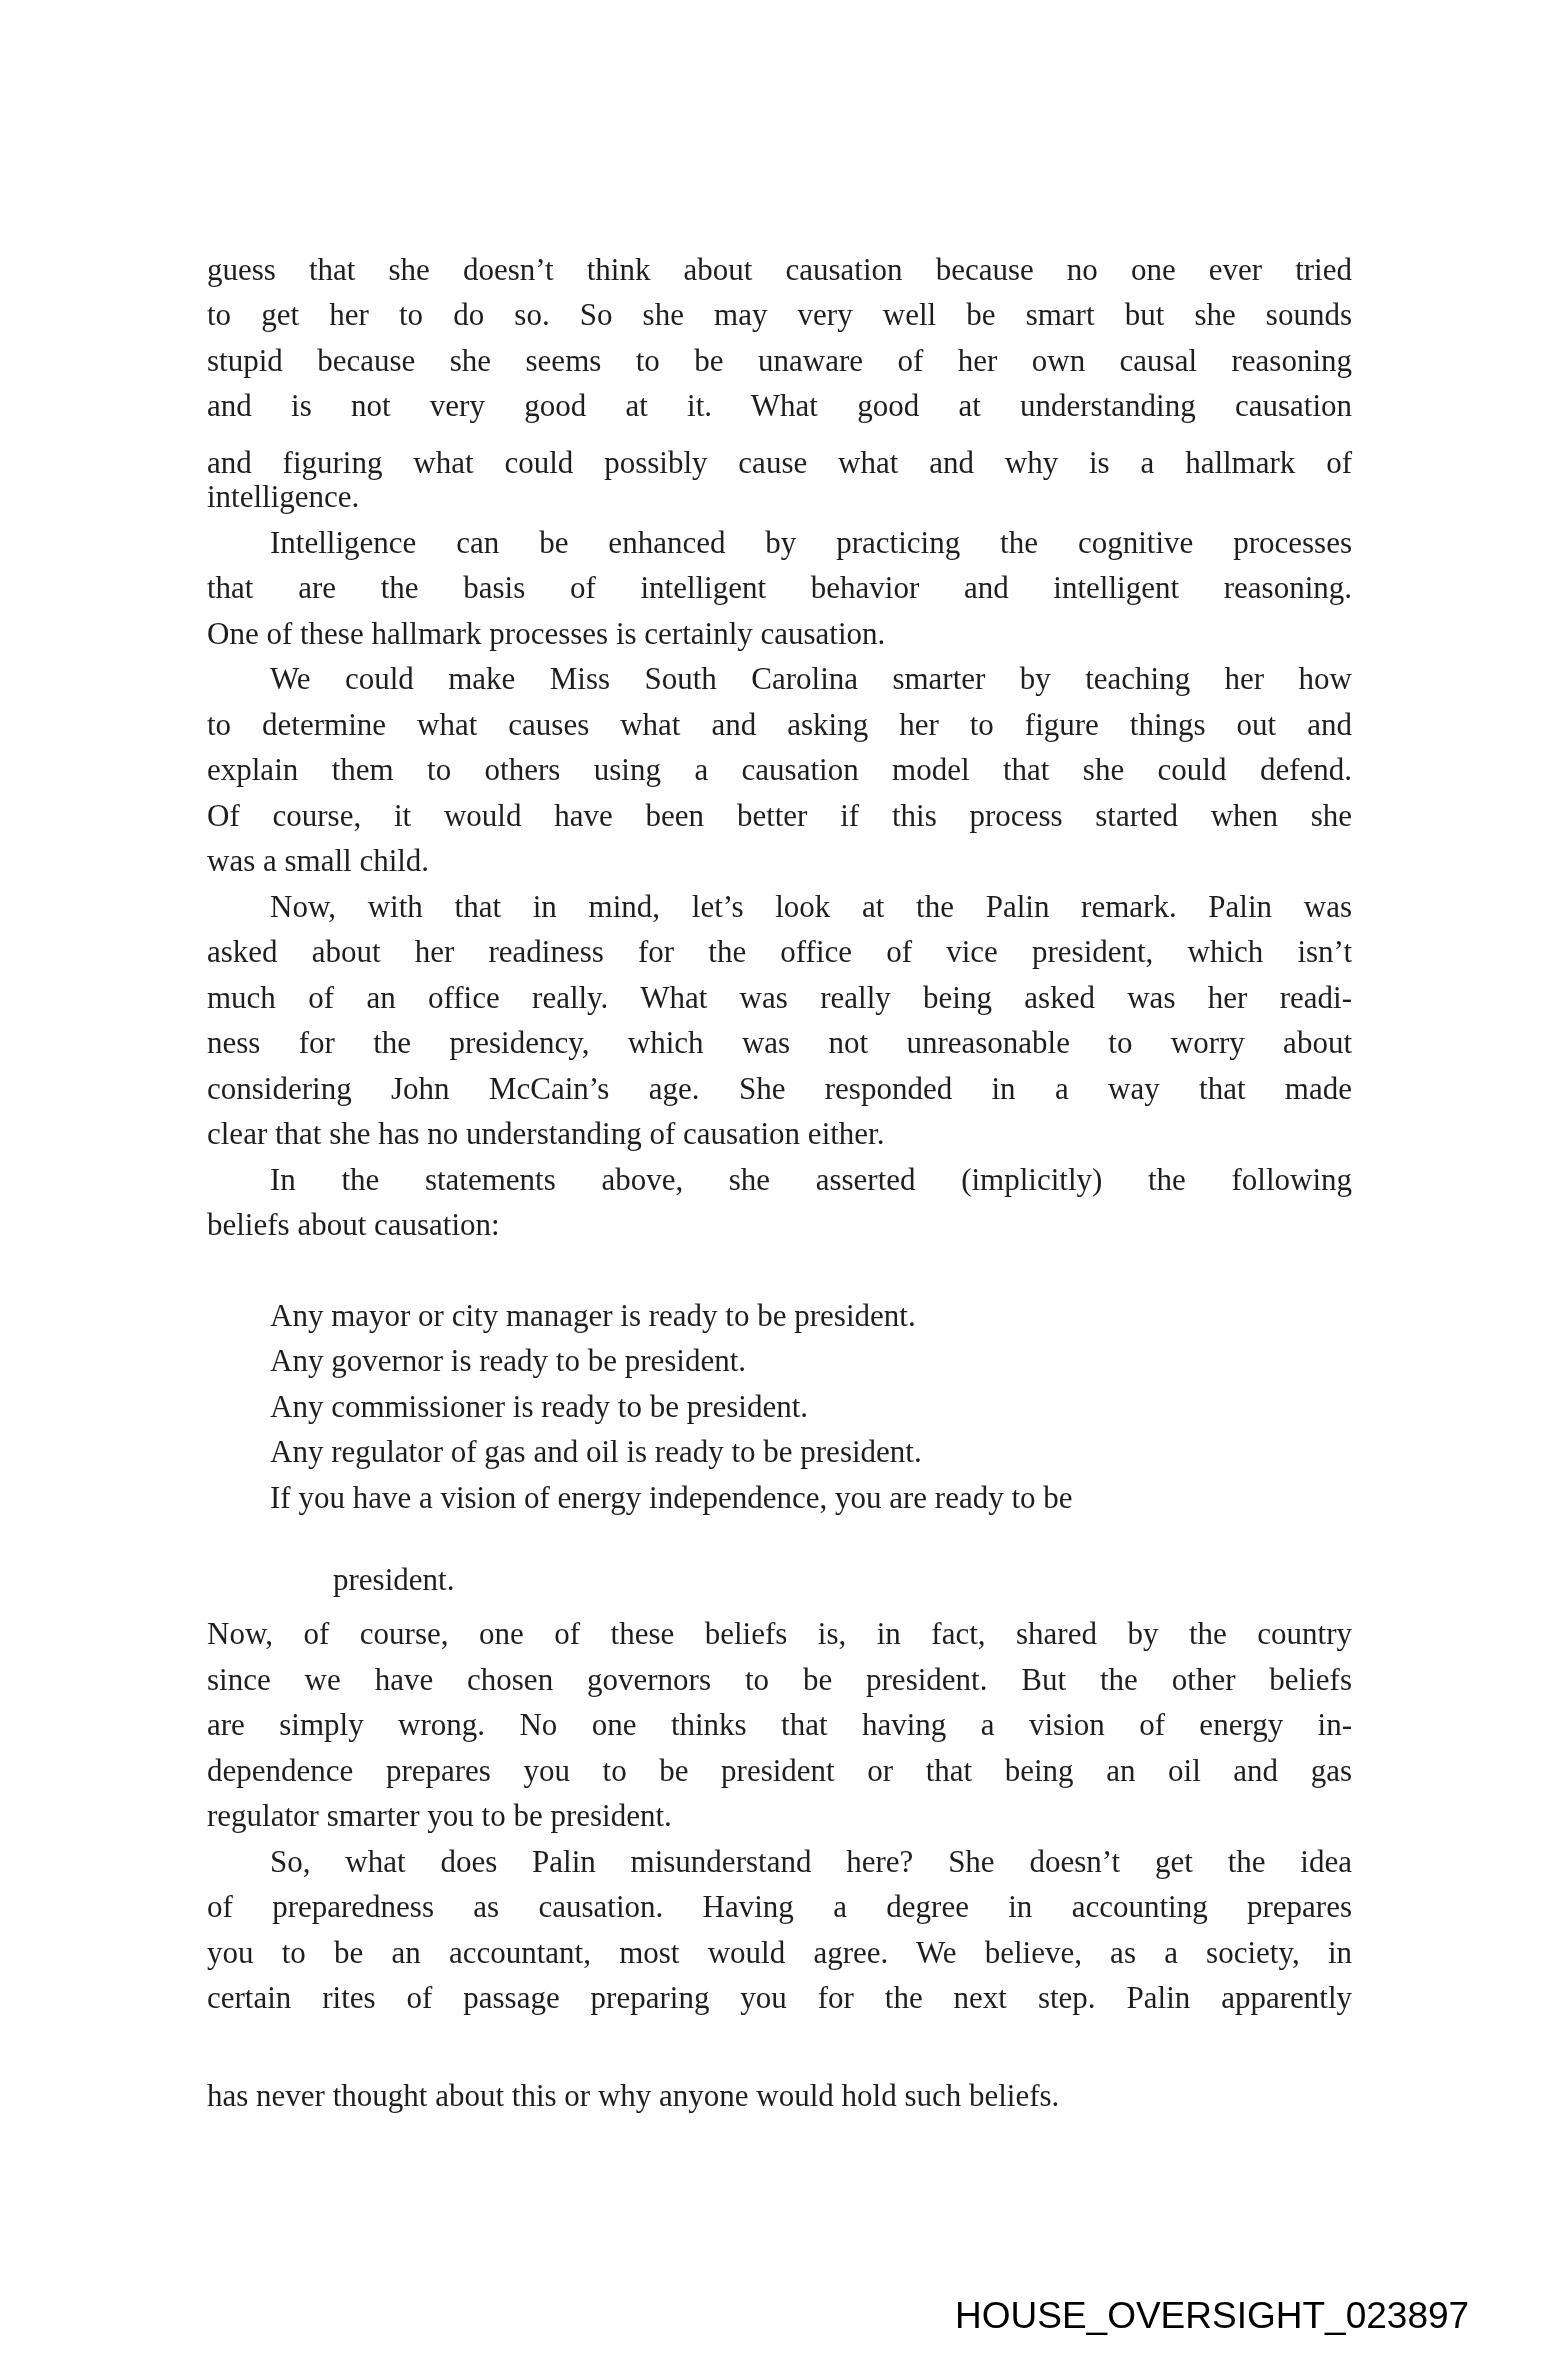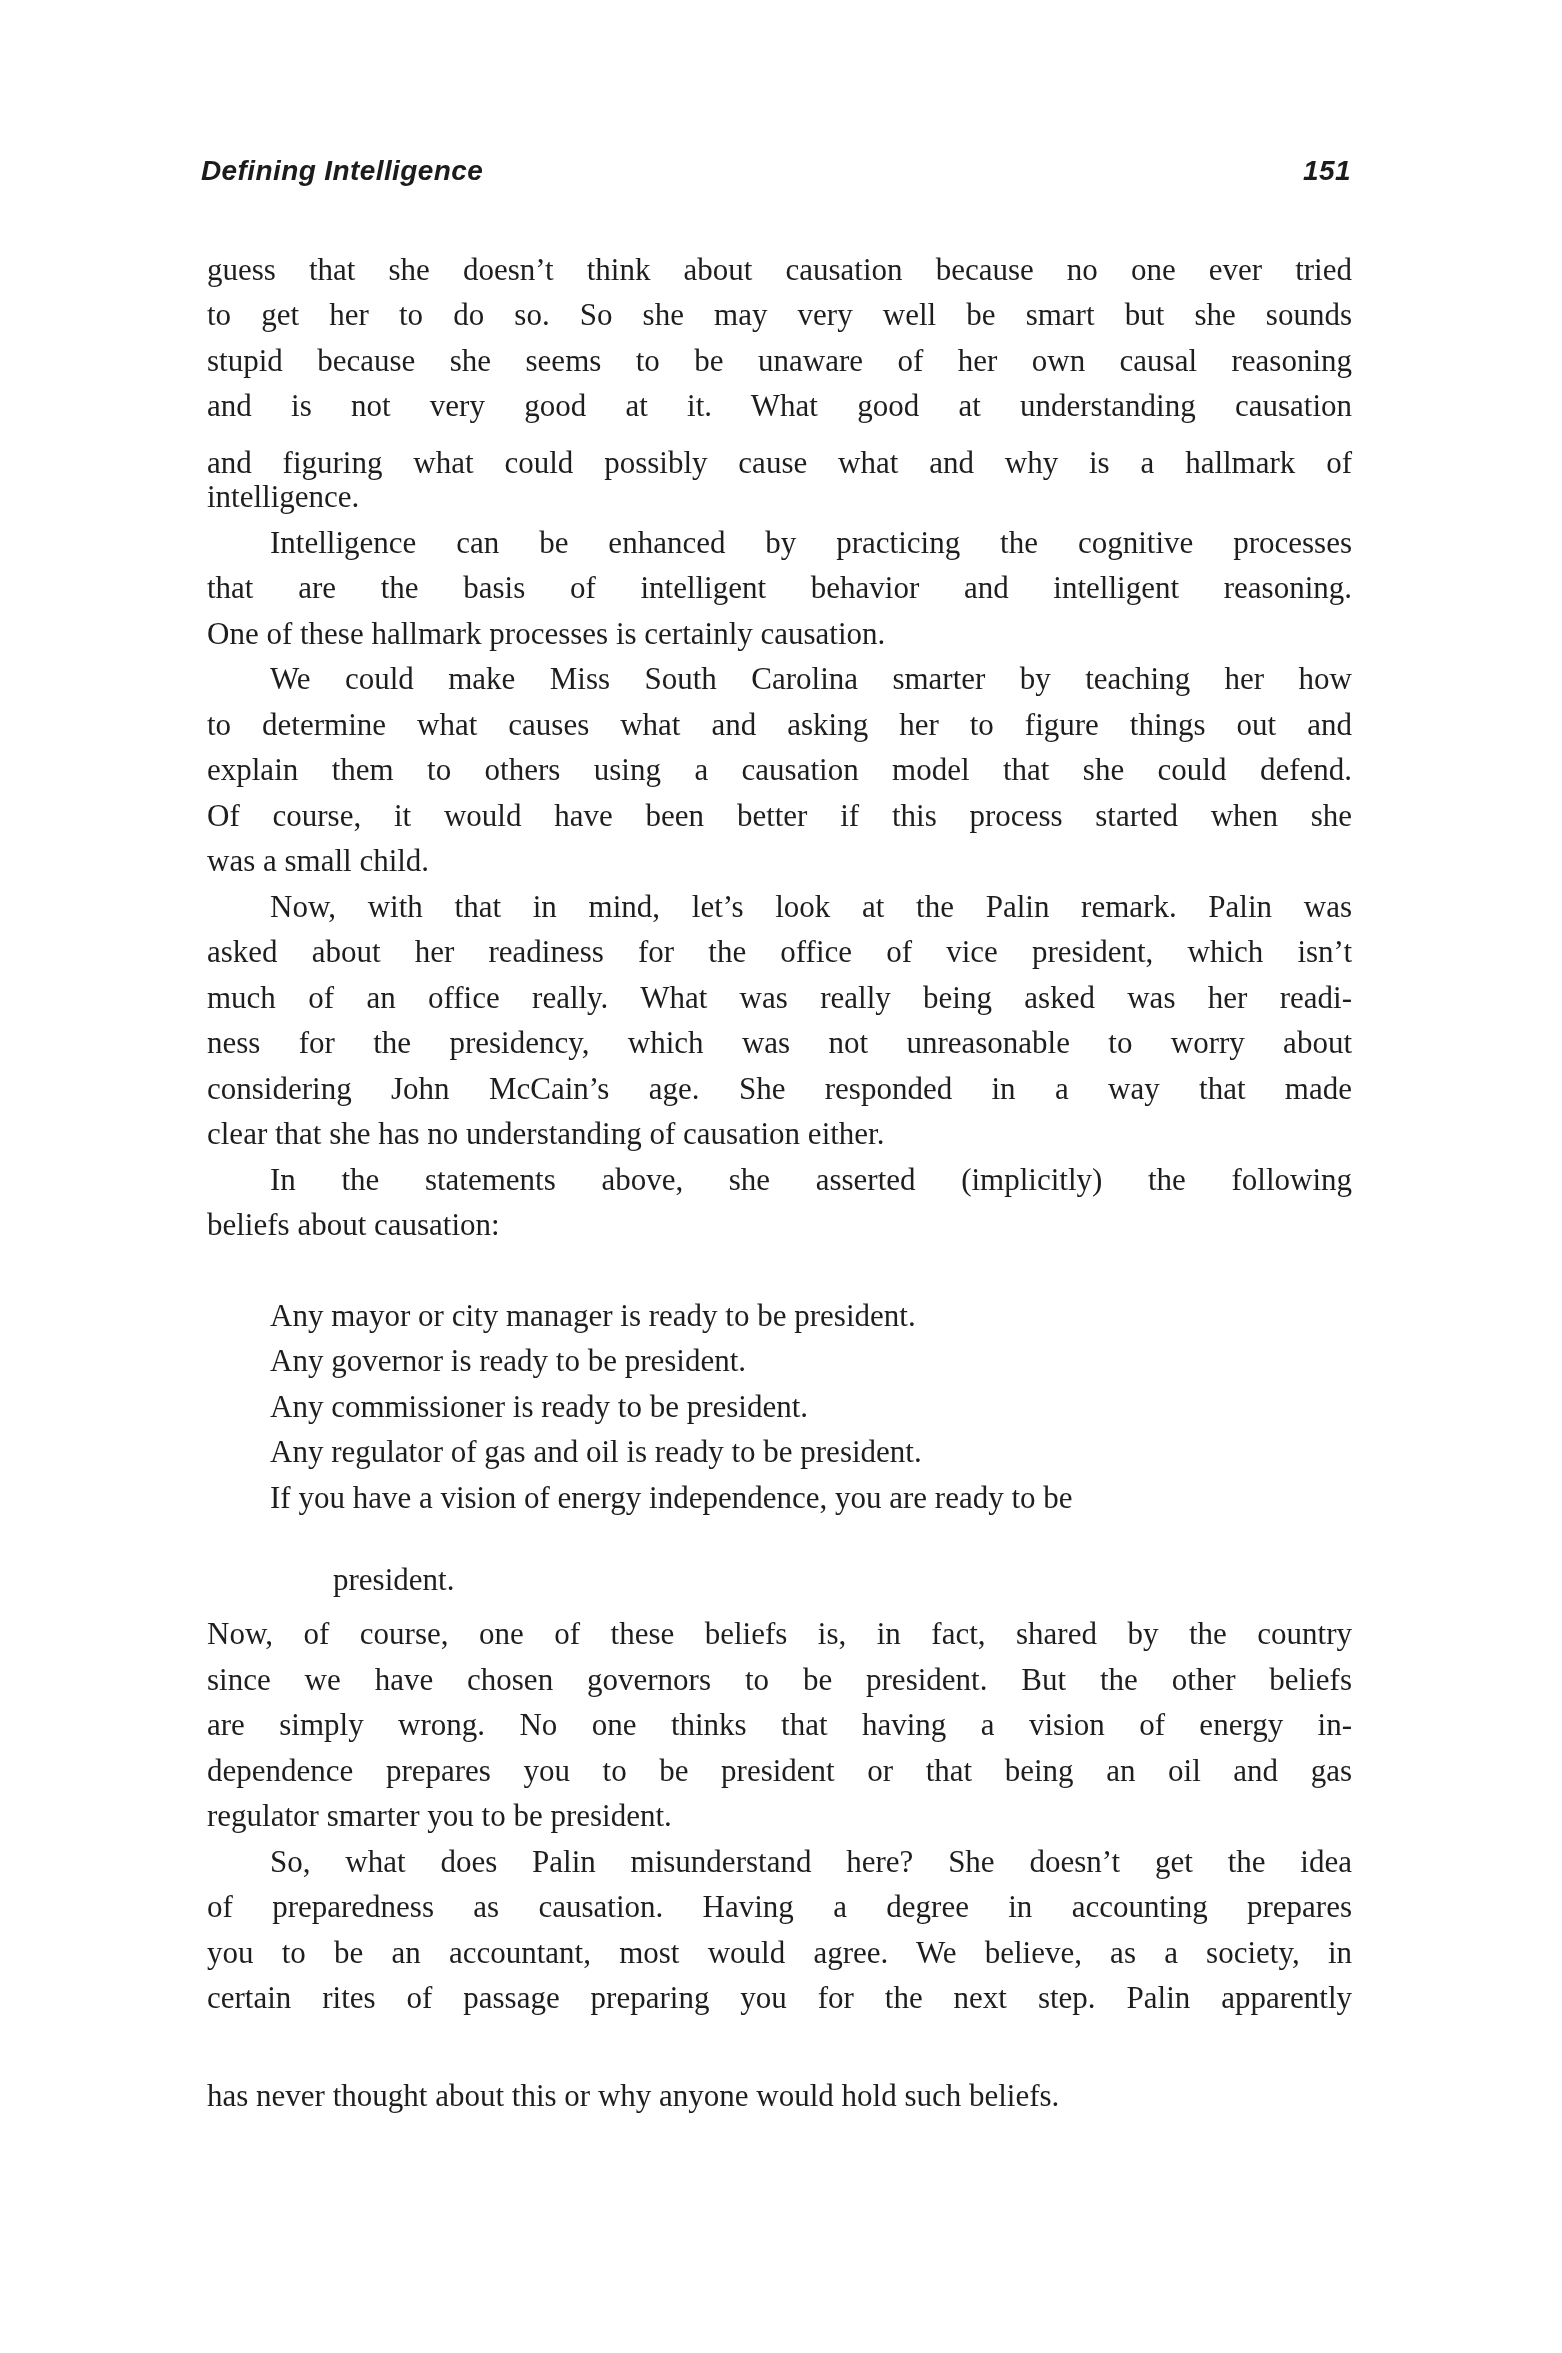--- a/index.html
+++ b/index.html
@@ -30,24 +30,20 @@
     position: absolute; left: 955px; top: 2295px;
     font-family: "Liberation Sans", "DejaVu Sans", sans-serif;
     font-size: 37px; color: #000; letter-spacing: 0px;
   }
 </style>
 </head>
 <body>
 
 <div class="page">
 
-  <div class="running-head">
-    <span class="title">Defining Intelligence</span>
-    <span class="folio">151</span>
-  </div>
 
   <div class="body-text">
 
     <div class="line" style="top:0px">guess that she doesn’t think about causation because no one ever tried</div>
     <div class="line" style="top:45px">to get her to do so. So she may very well be smart but she sounds</div>
     <div class="line" style="top:91px">stupid because she seems to be unaware of her own causal reasoning</div>
     <div class="line" style="top:136px">and is not very good at it. What good at understanding causation</div>
     <div class="line" style="top:193px">and figuring what could possibly cause what and why is a hallmark of</div>
     <div class="line last" style="top:227px">intelligence.</div>
 
@@ -86,14 +82,15 @@
     <div class="line" style="top:1501px">dependence prepares you to be president or that being an oil and gas</div>
     <div class="line last" style="top:1546px">regulator smarter you to be president.</div>
 
     <div class="line indent" style="top:1592px">So, what does Palin misunderstand here? She doesn’t get the idea</div>
     <div class="line" style="top:1637px">of preparedness as causation. Having a degree in accounting prepares</div>
     <div class="line" style="top:1683px">you to be an accountant, most would agree. We believe, as a society, in</div>
     <div class="line" style="top:1728px">certain rites of passage preparing you for the next step. Palin apparently</div>
     <div class="line last" style="top:1826px">has never thought about this or why anyone would hold such beliefs.</div>
   </div>
 
+  <div class="bates">HOUSE_OVERSIGHT_023897</div>
 </div>
 
 
 </body></html>

